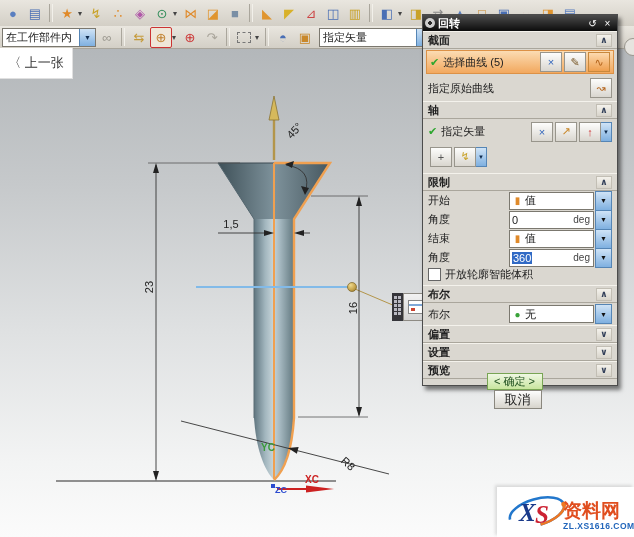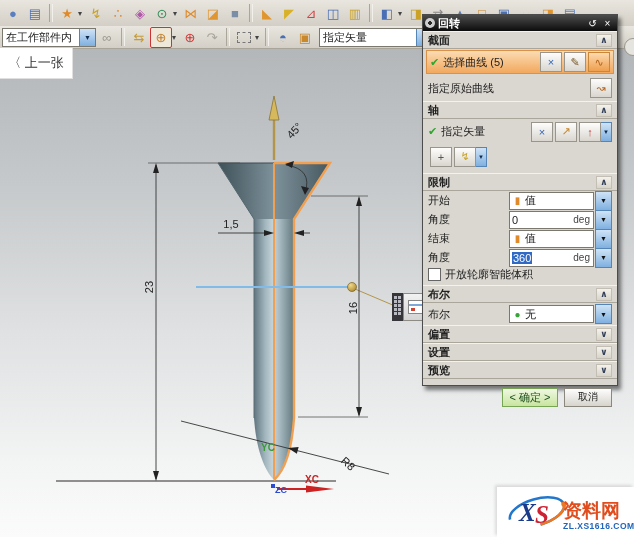--- a/index.html
+++ b/index.html
@@ -76,26 +76,26 @@
   .rlimit .lbl{flex:1;}
   .field{width:79px;height:16px;background:#fff;border:1px solid #7b786f;display:flex;
     align-items:center;padding:0 2px;box-sizing:content-box;}
   .field .fico{width:11px;height:11px;margin-right:2px;flex:0 0 auto;text-align:center;font-size:10px;line-height:11px;}
   .field .ftext{flex:1;}
   .field .funit{color:#444;font-size:10px;padding-right:1px;}
   .spin{width:15px;height:18px;margin-left:1px;display:flex;align-items:center;justify-content:center;
     background:linear-gradient(#cfe3f6,#7fb0e0);border:1px solid #5585b5;font-size:7px;color:#111;cursor:pointer;}
   .sel{background:#316ac5;color:#fff;padding:0 1px;}
   .cbx{width:11px;height:11px;background:#fff;border:1px solid #666;margin-right:4px;flex:0 0 auto;}
-  #dlg-buttons{display:flex;justify-content:flex-end;align-items:center;height:24px;padding-right:5px;margin-top:6px;}
+  #dlg-buttons{display:flex;justify-content:flex-end;align-items:center;height:24px;padding-right:5px;margin-top:6px;flex-direction:column;}
   .okbtn{min-width:46px;height:17px;margin-right:6px;display:flex;align-items:center;justify-content:center;
     background:linear-gradient(#eff8e3,#c8e59e);border:1px solid #78a554;color:#1c4d1c;
     font-size:11px;cursor:pointer;padding:0 4px;}
   .cancelbtn{min-width:38px;height:17px;display:flex;align-items:center;justify-content:center;
-    background:linear-gradient(#fdfdfd,#d7d4cc);border:1px solid #8a877e;font-size:10px;cursor:pointer;padding:0 4px;}
+    background:linear-gradient(#fdfdfd,#d7d4cc);border:1px solid #8a877e;font-size:13px;cursor:pointer;padding:0 4px;}
   
   #watermark{position:absolute;left:497px;top:487px;width:137px;height:50px;background:#fff;
     box-shadow:-2px -2px 3px rgba(0,0,0,.12);}
 </style>
 </head>
 <body>
 
 <div id="viewport">
   <svg id="scene" width="634" height="489" viewBox="0 48 634 489">
     <defs>

